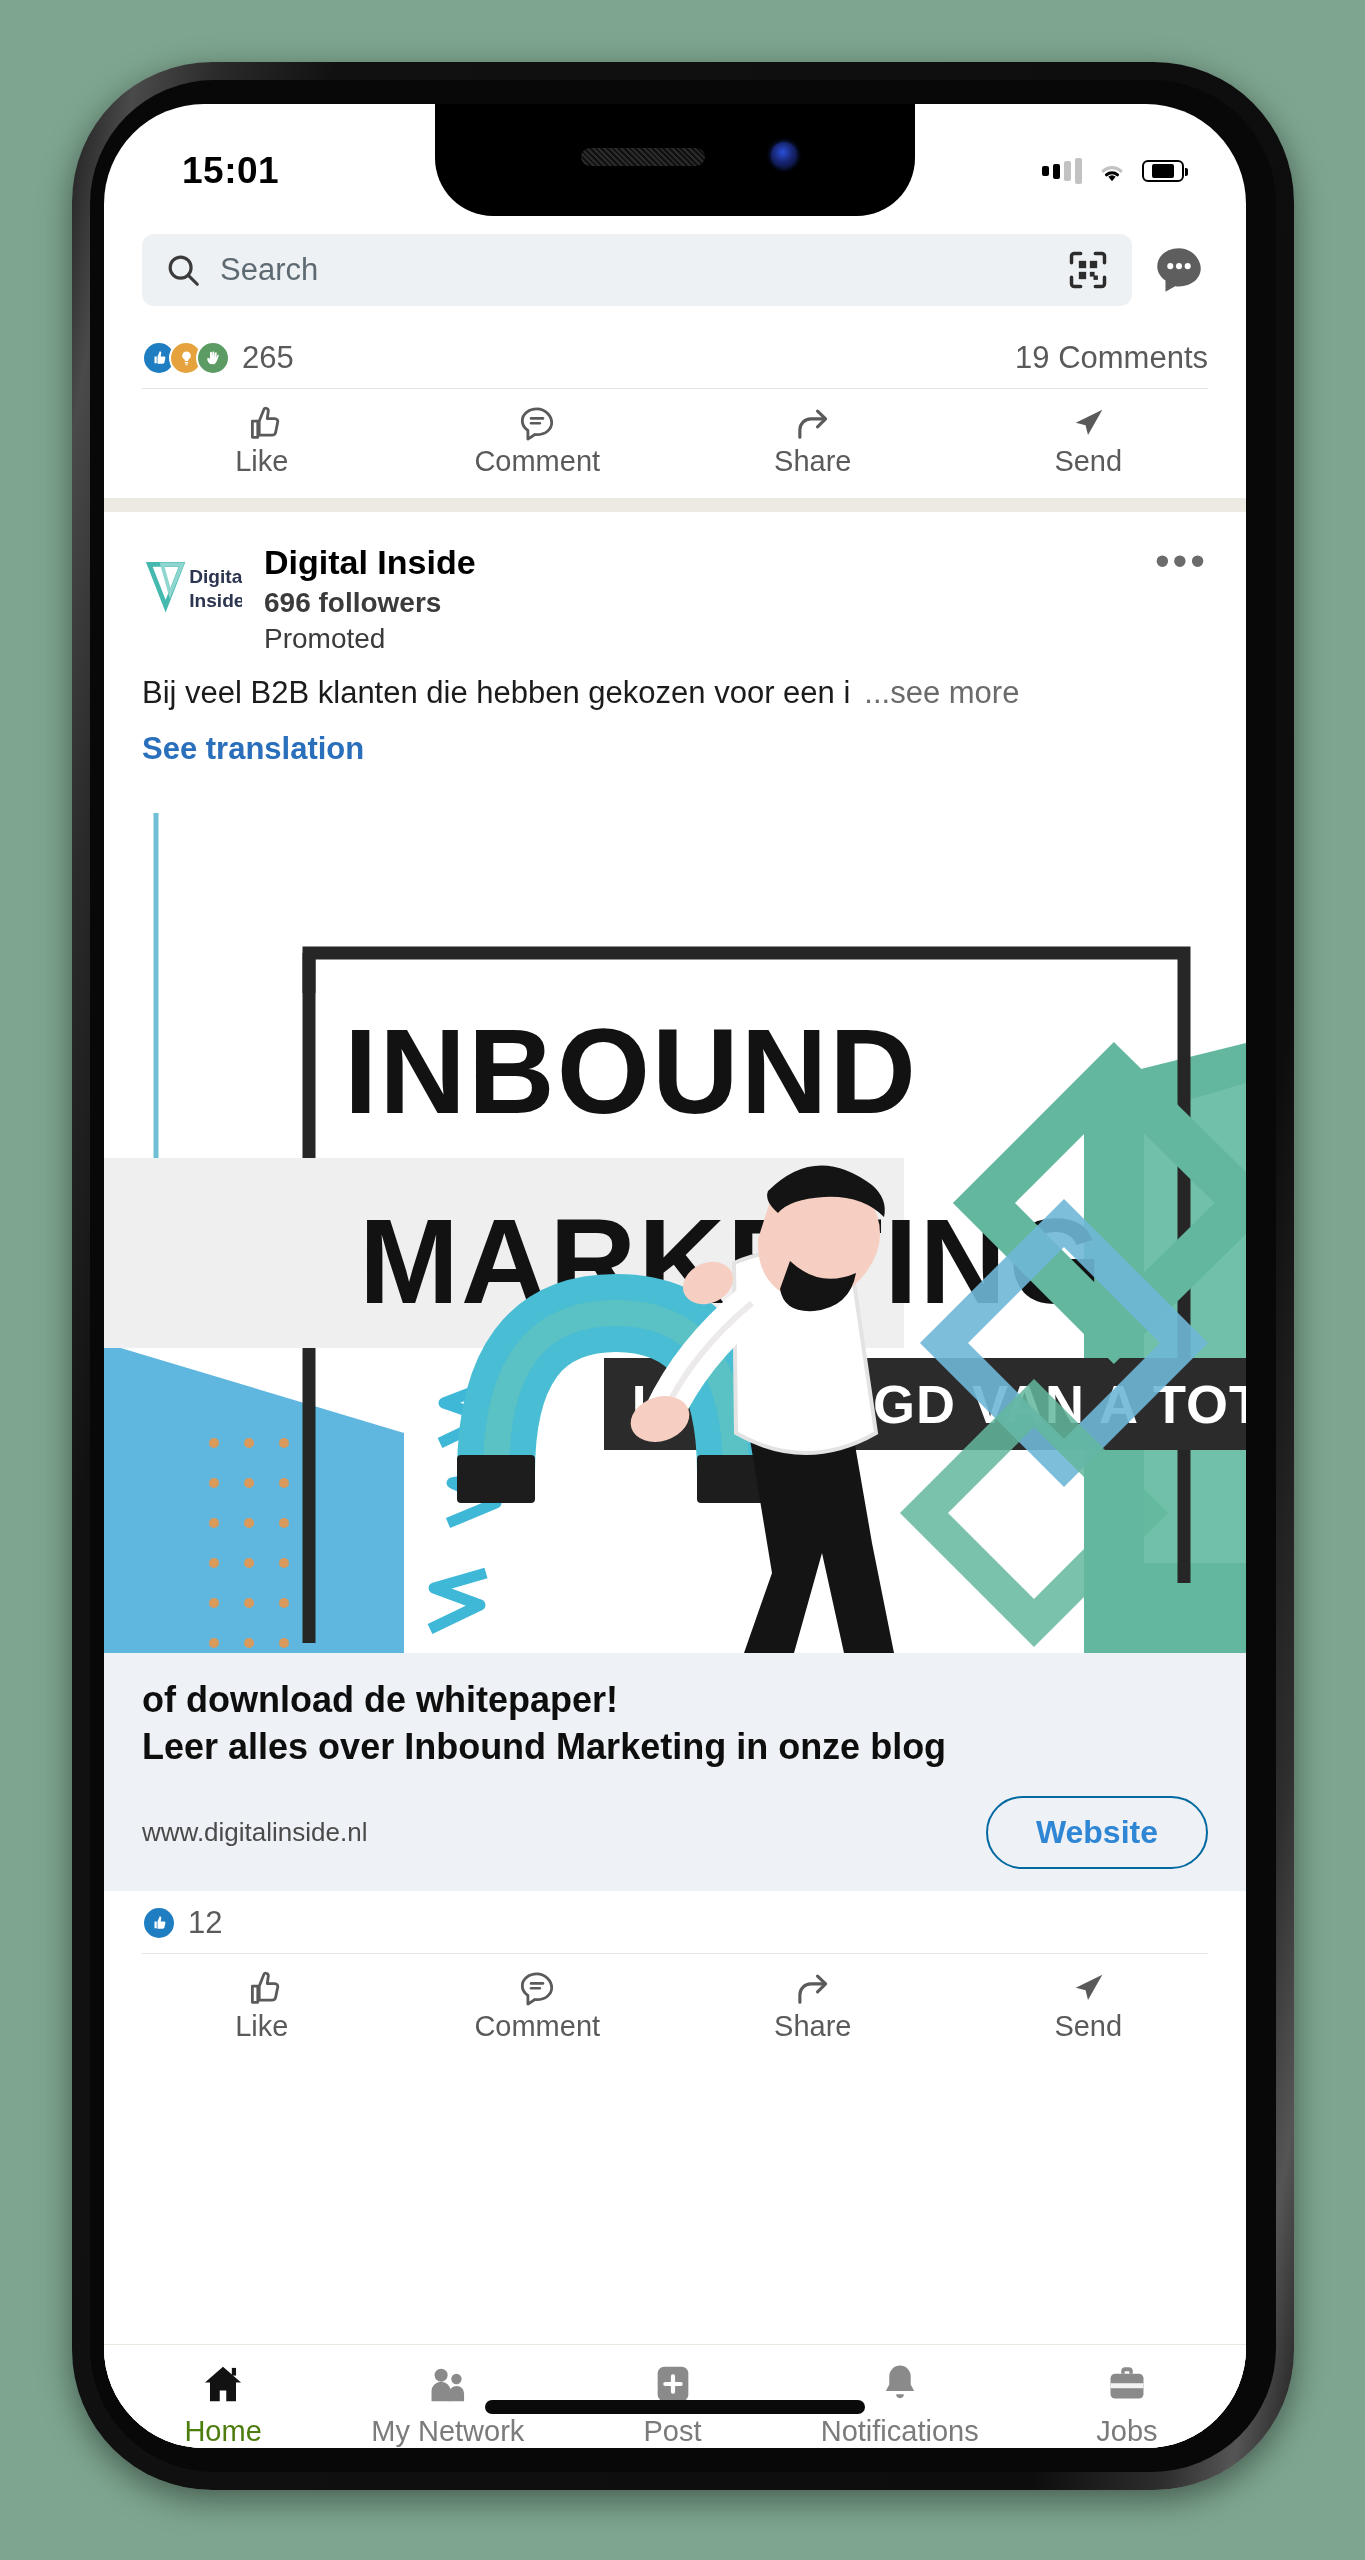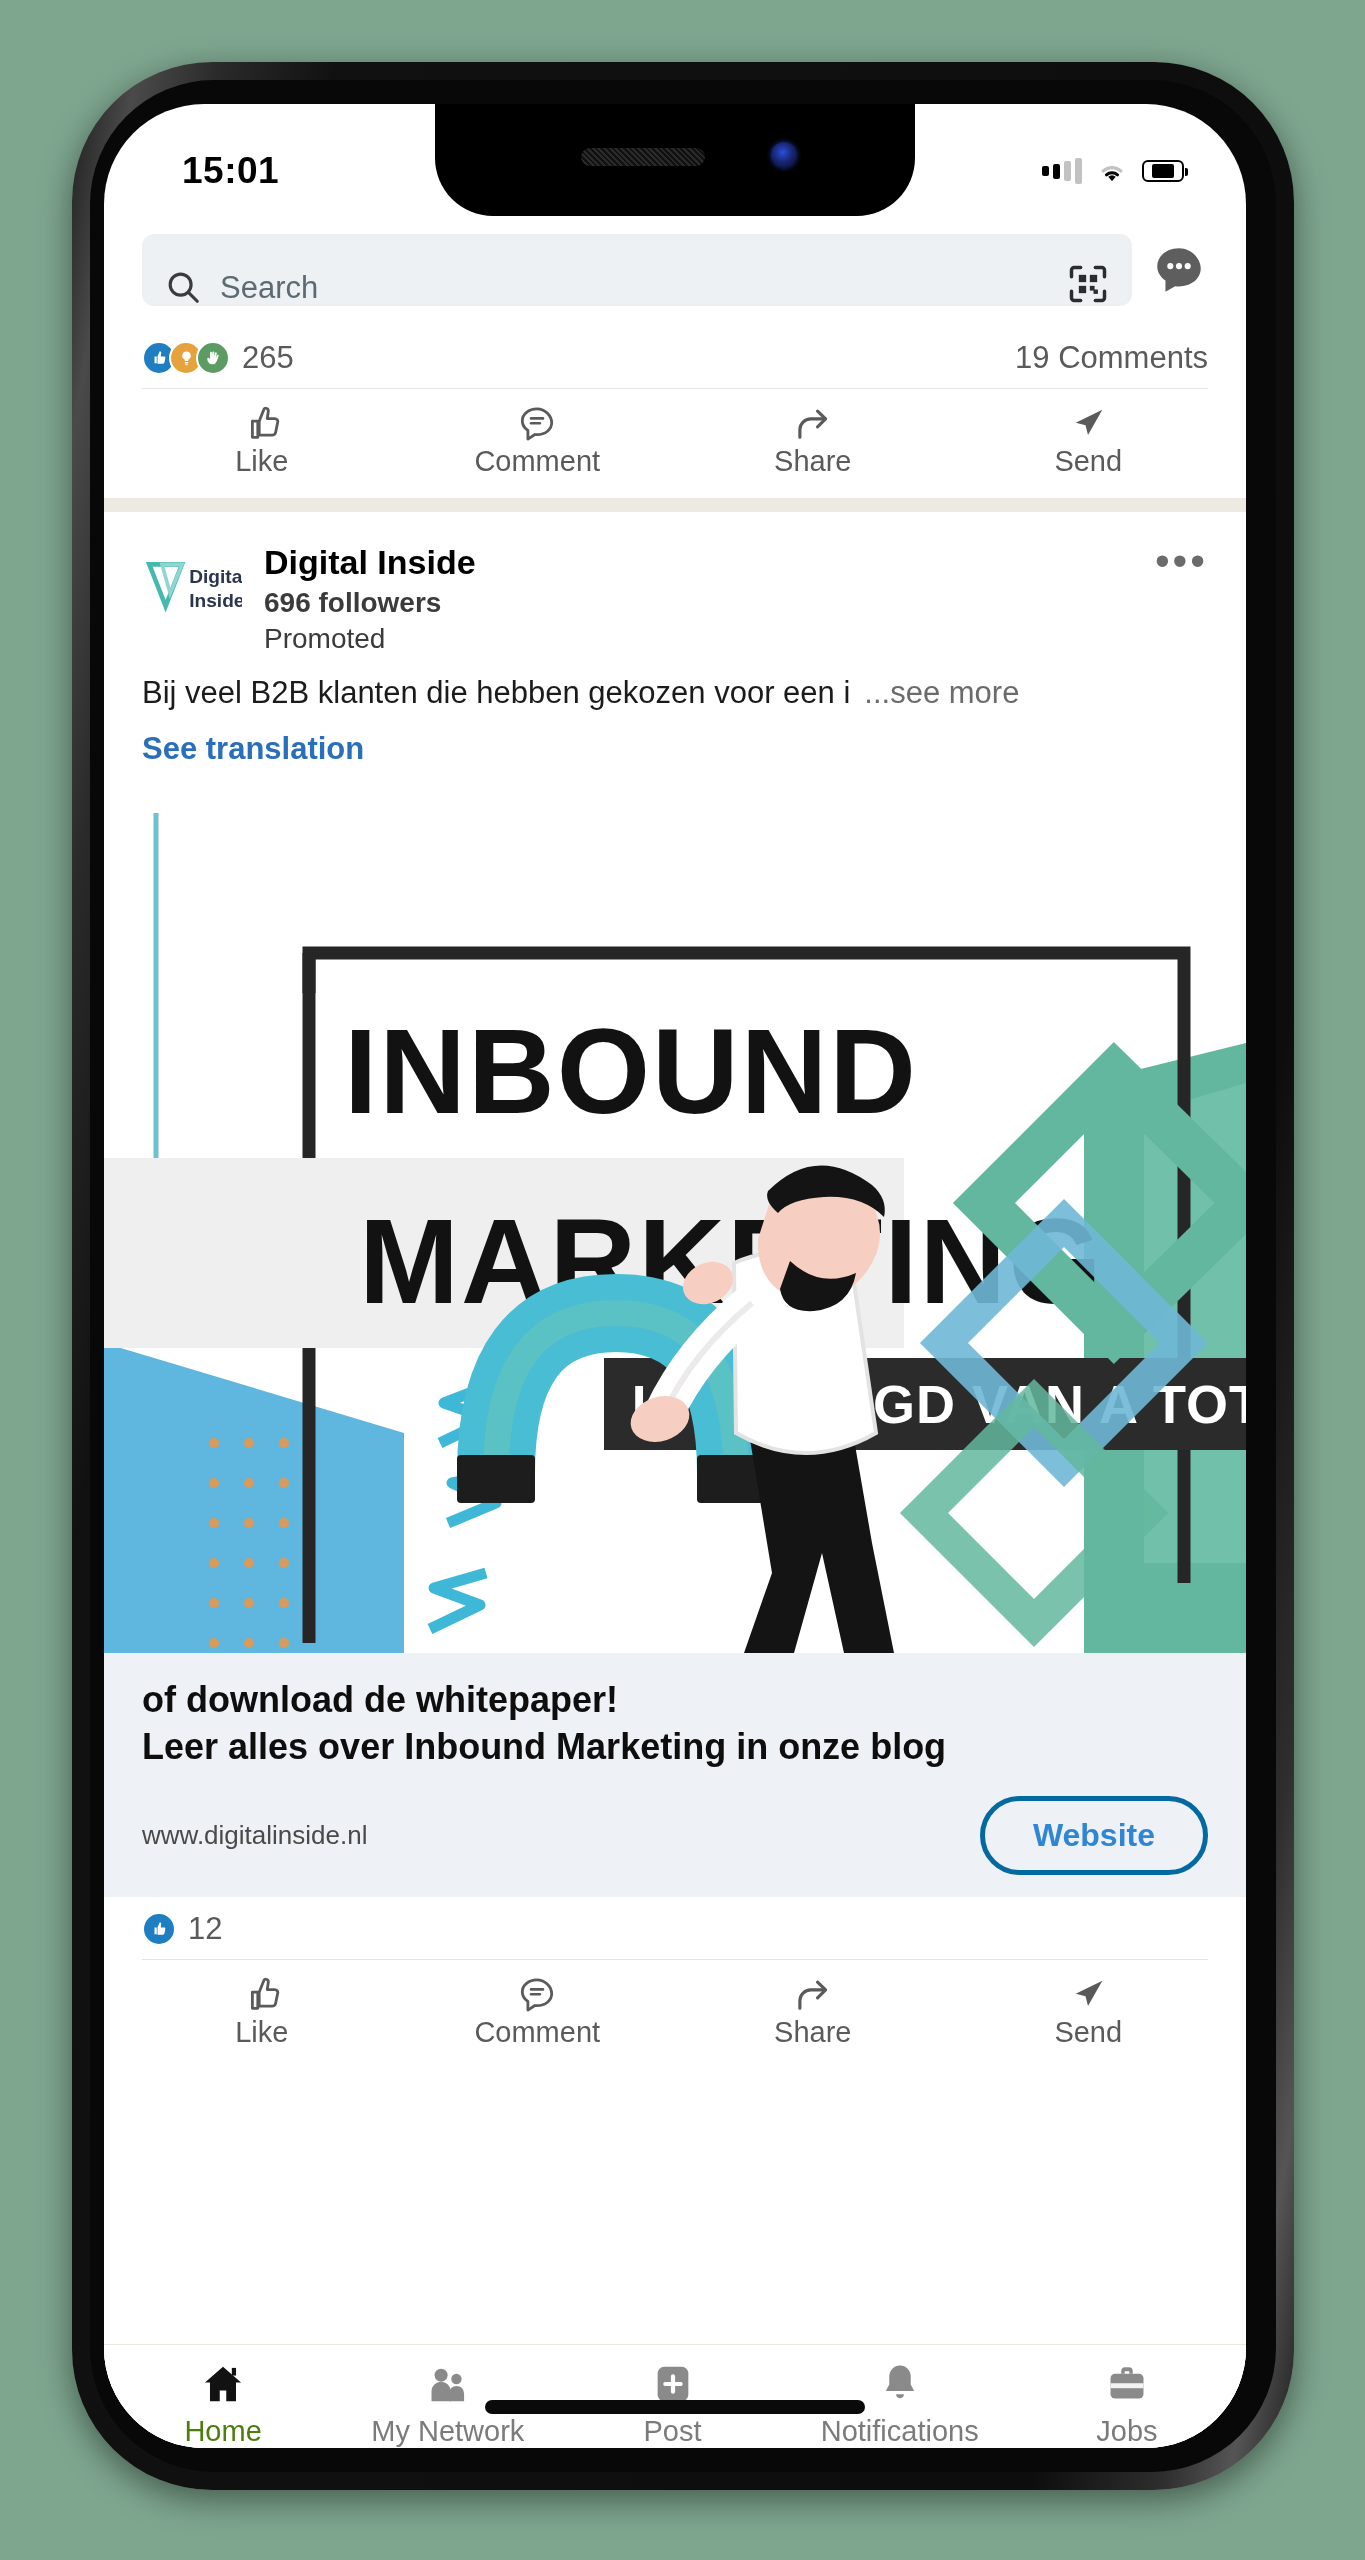--- a/index.html
+++ b/index.html
@@ -89,21 +89,21 @@
   
   #app { position: absolute; top: 112px; left: 0; width: 100%; bottom: 0; background:#fff; }
 
   
   #top-bar {
     display: flex; align-items: center; gap: 18px;
     padding: 18px 38px 20px 38px; background:#fff;
   }
   #search-box {
     flex: 1; height: 72px; background:#eef1f4; border-radius: 12px;
-    display: flex; align-items: flex-end; gap: 18px; padding: 0 22px;
+    display: flex; align-items: center; gap: 18px; padding: 0 22px;
   }
   #search-placeholder { color:#5e6a72; font-size: 31px; }
   .ico { display:inline-flex; align-items:center; justify-content:center; }
   #chat-bubble { width: 58px; height: 58px; flex: 0 0 58px; }
 
   
   .reaction-row {
     display:flex; align-items:center; justify-content:space-between;
     padding: 14px 38px 12px 38px; background:#fff;
   }
@@ -171,21 +171,21 @@
   #ad-svg { position:absolute; inset:0; width:100%; height:100%; display:block; }
 
   
   #ad-caption { background:#eef1f5; padding: 24px 38px 22px 38px; }
   .cap-line { font-size: 36px; font-weight: 700; color:#0e0e0e; line-height: 1.3; }
   #cap-bottom {
     display:flex; align-items:center; justify-content:space-between; margin-top: 26px;
   }
   #ad-url { font-size: 26px; color:#4a4a4a; }
   #website-btn {
-    border: 5px solid #0369a1; color:#2f86d4; background:transparent;
+    border: 2px solid #0369a1; color:#2f86d4; background:transparent;
     font-size: 32px; font-weight: 700; border-radius: 40px;
     padding: 16px 48px; white-space:nowrap;
   }
 
   
   #bottom-nav {
     position:absolute; bottom: 0; left:0; width:100%;
     background:#fff; padding: 16px 10px 0 10px;
     display:flex; align-items:flex-start; justify-content:space-around;
     border-top: 1px solid #ebe8e2;

